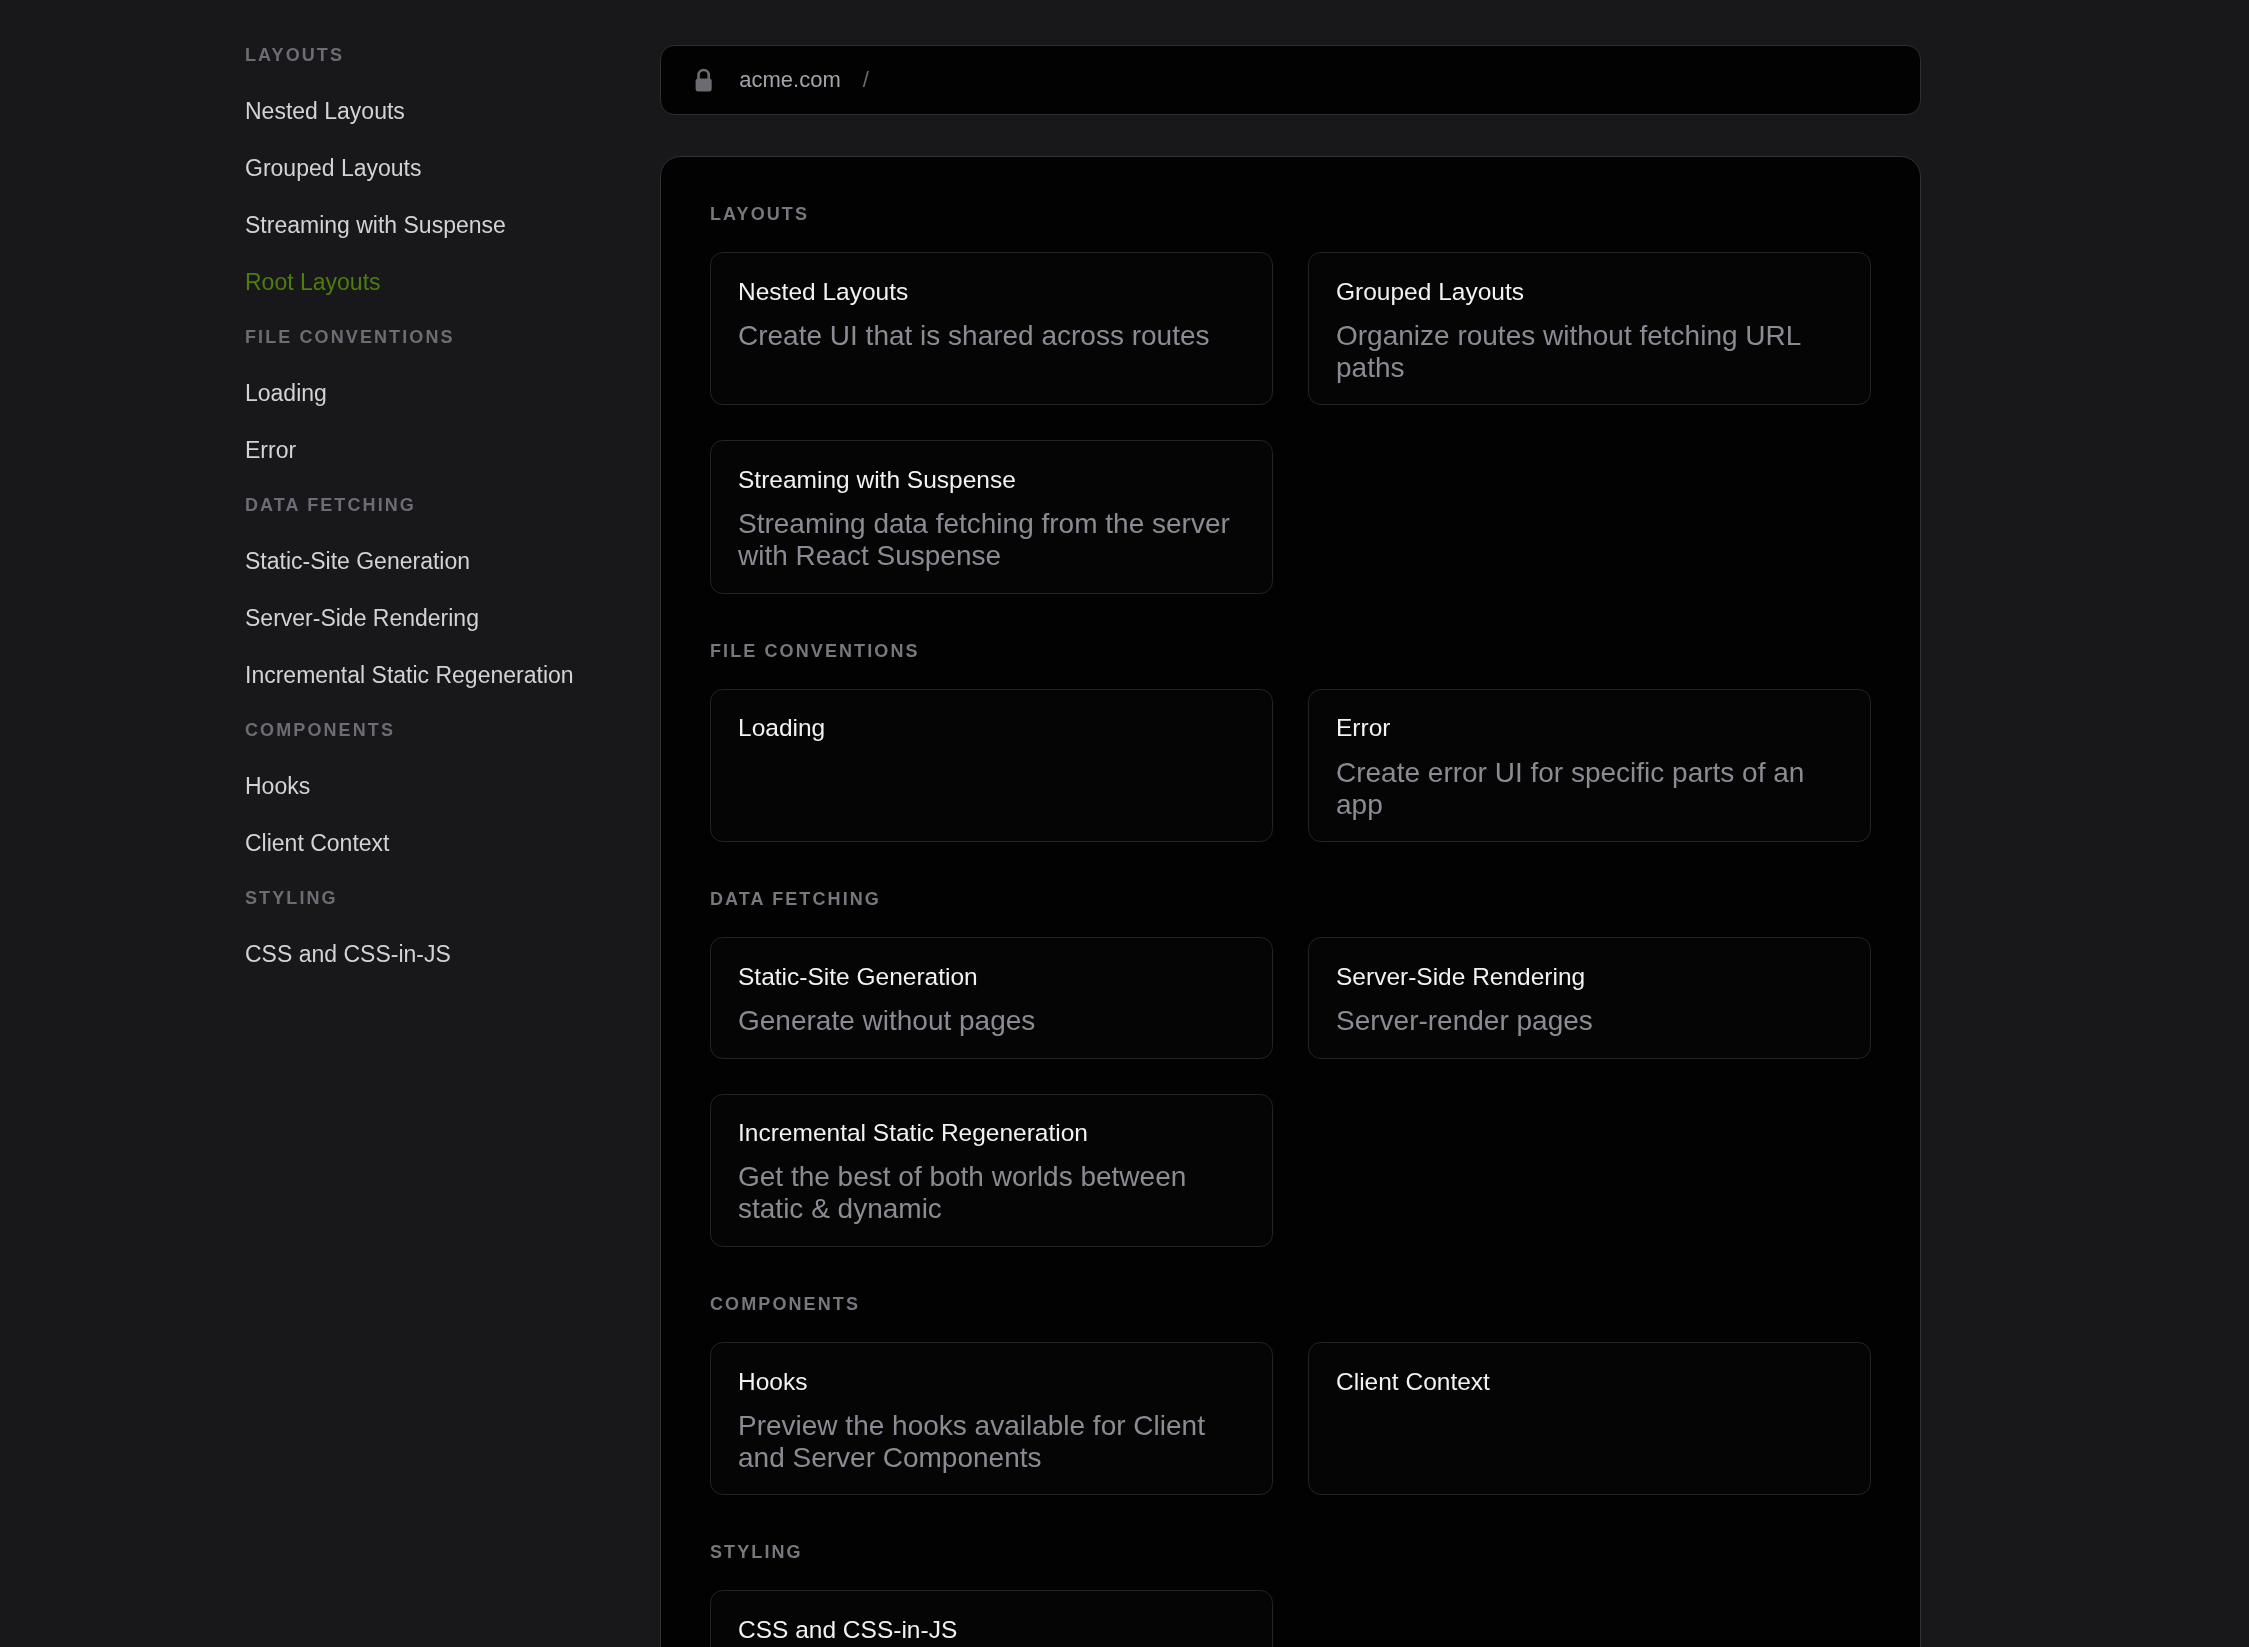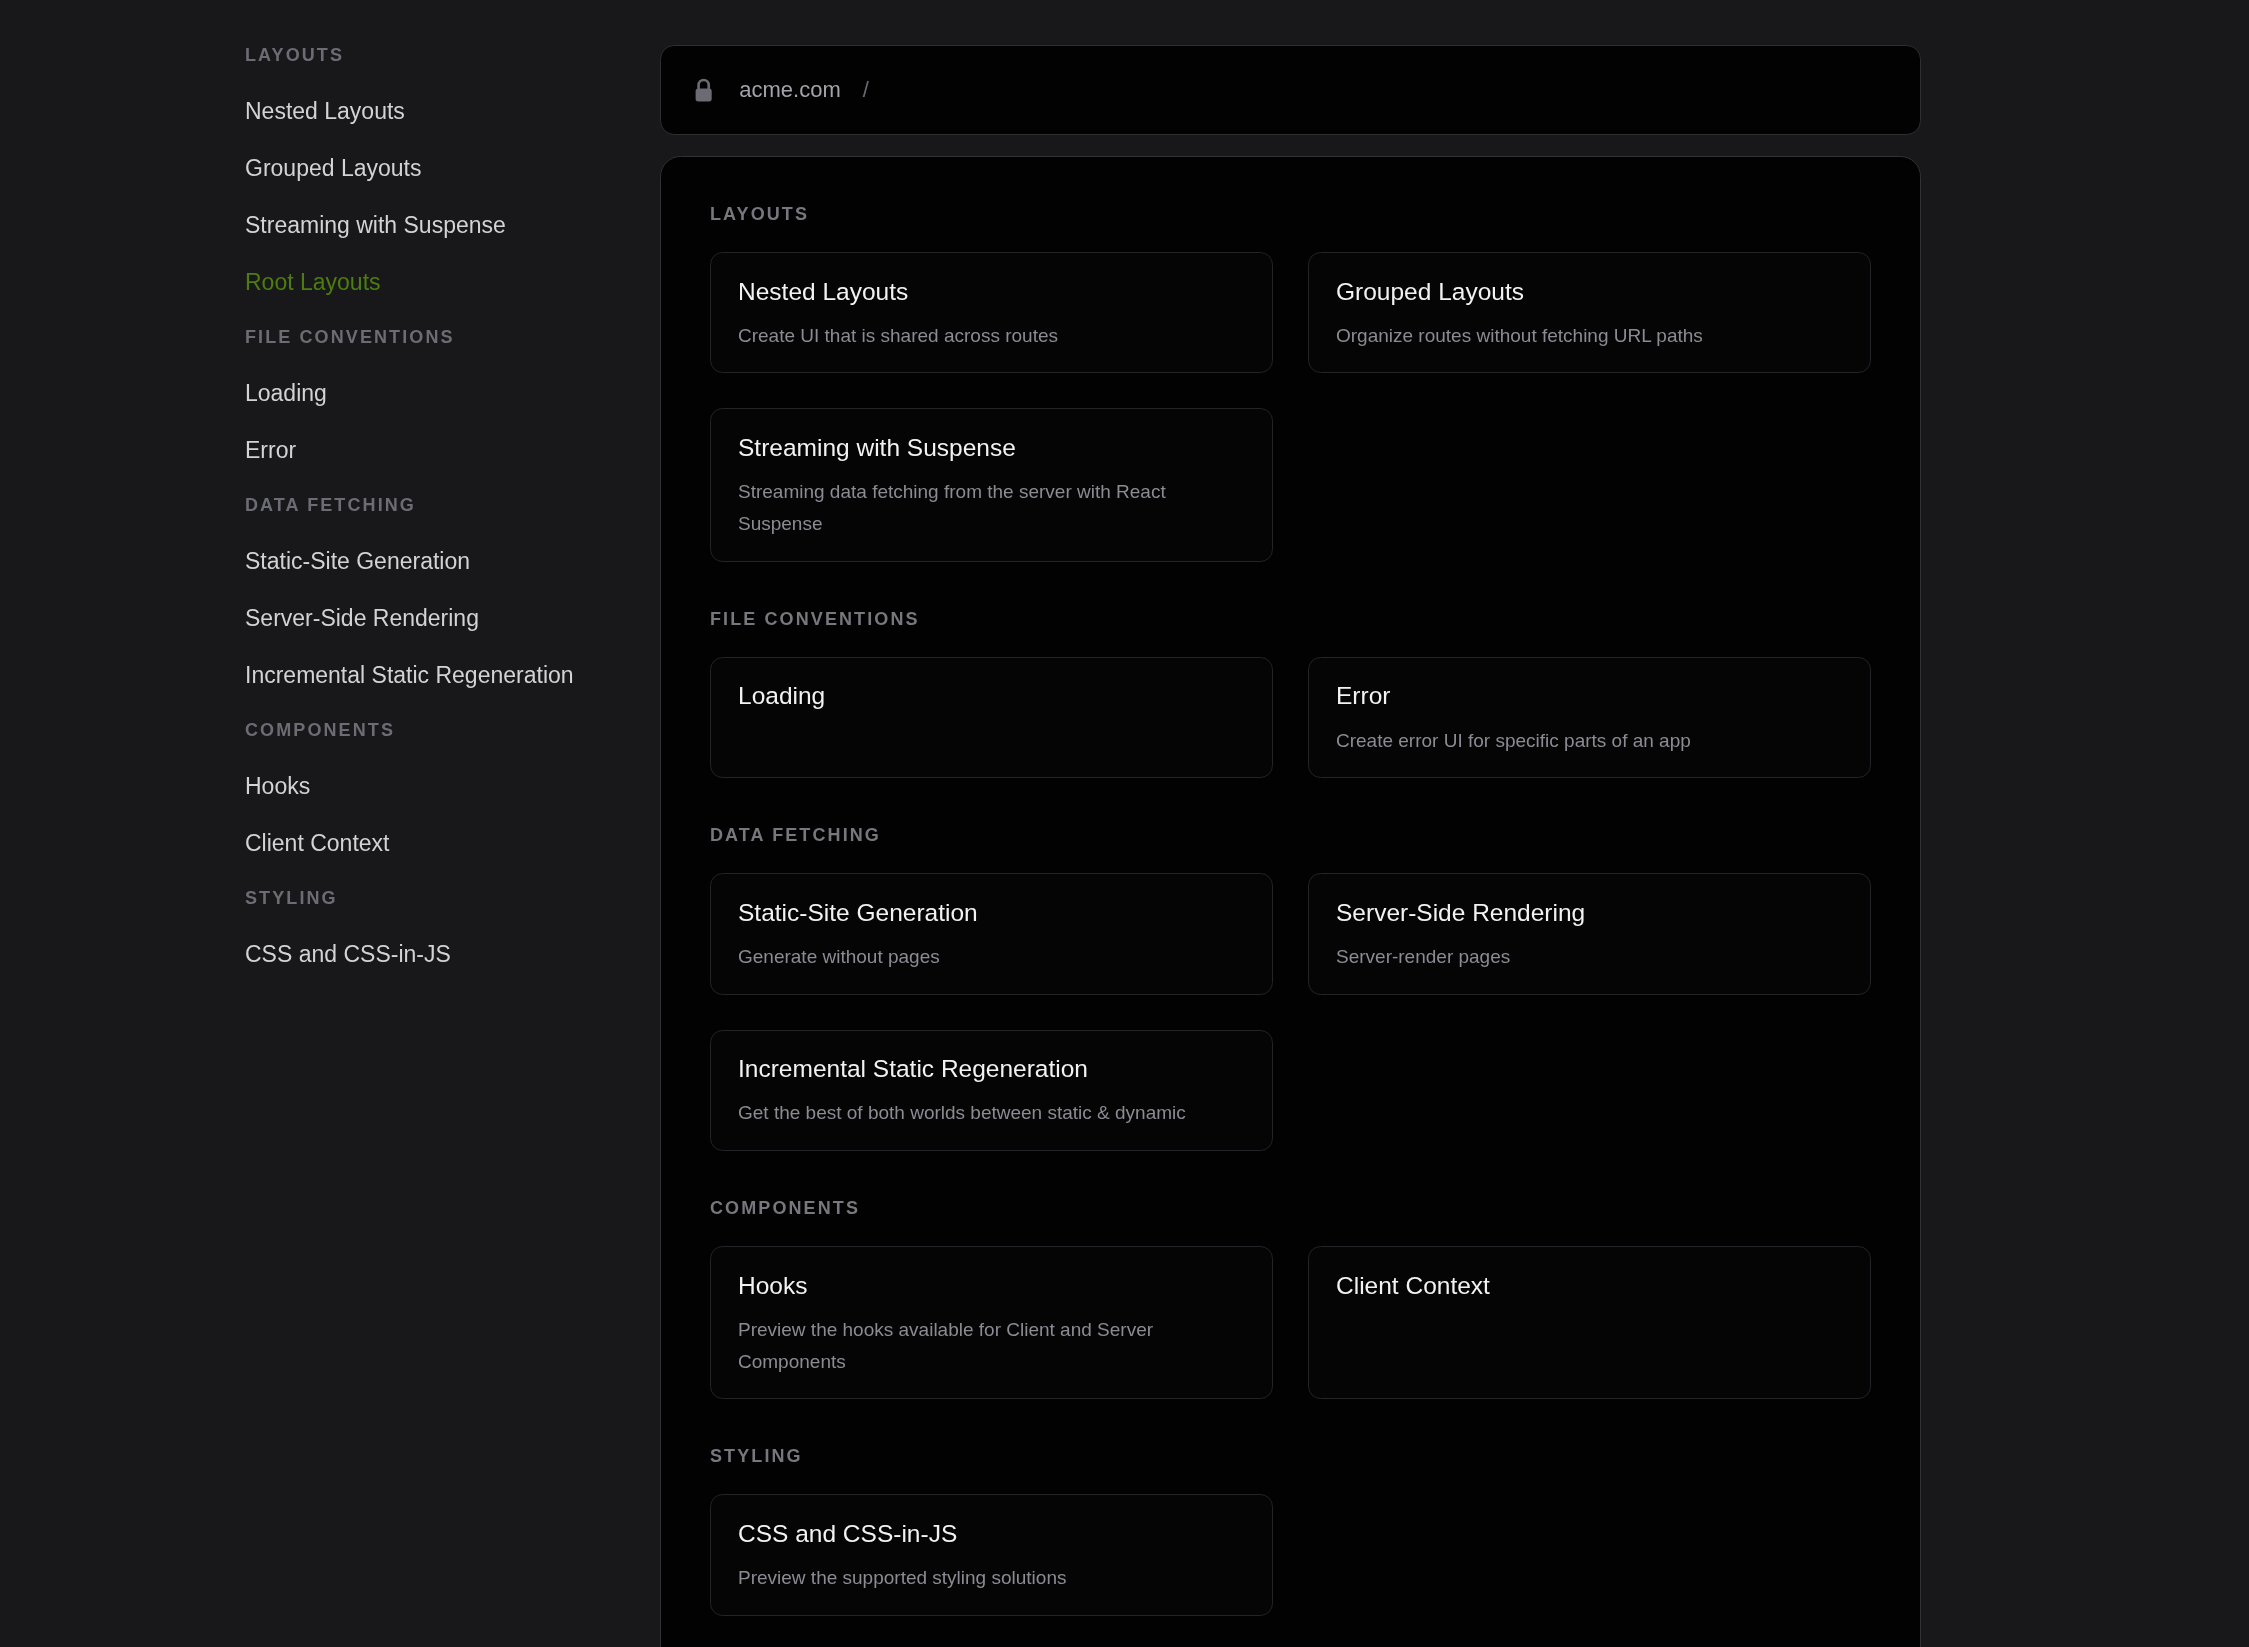--- a/index.html
+++ b/index.html
@@ -33,21 +33,21 @@
     line-height: 27px;
     margin-bottom: 30px;
     cursor: pointer;
   }
   .side-item.muted { color: #4d7c0f; }
 
   
   .addressbar {
     position: absolute;
     left: 660px; top: 45px;
-    width: 1261px; height: 90px;
+    width: 1261px; height: 70px;
     box-sizing: border-box;
     background: #020203;
     border: 1.6px solid #2e2e33;
     border-radius: 14.2px;
     display: flex; align-items: center;
     padding: 0 32px;
     cursor: text;
   }
   .lock { width: 21.3px; height: 25px; flex: 0 0 auto; margin-right: 25px; }
   .url-domain { font-size: 22px; font-weight: 500; color: #a3a3ab; }
@@ -88,21 +88,21 @@
     padding: 20.5px 27px;
     cursor: pointer;
   }
   .card-title {
     font-size: 24.5px; font-weight: 500;
     color: #f2f2f3;
     line-height: 29px;
     margin-top: 3.2px;
   }
   .card-desc {
-    font-size: 19px; font-weight: 400;
+    font-size: 28px; font-weight: 400;
     color: #8b8b93;
     line-height: 32px;
     margin-top: 14.2px;
   }
 </style>
 </head>
 <body>
 
 <nav class="sidebar" id="sidebar-root">
     <div class="side-section">

